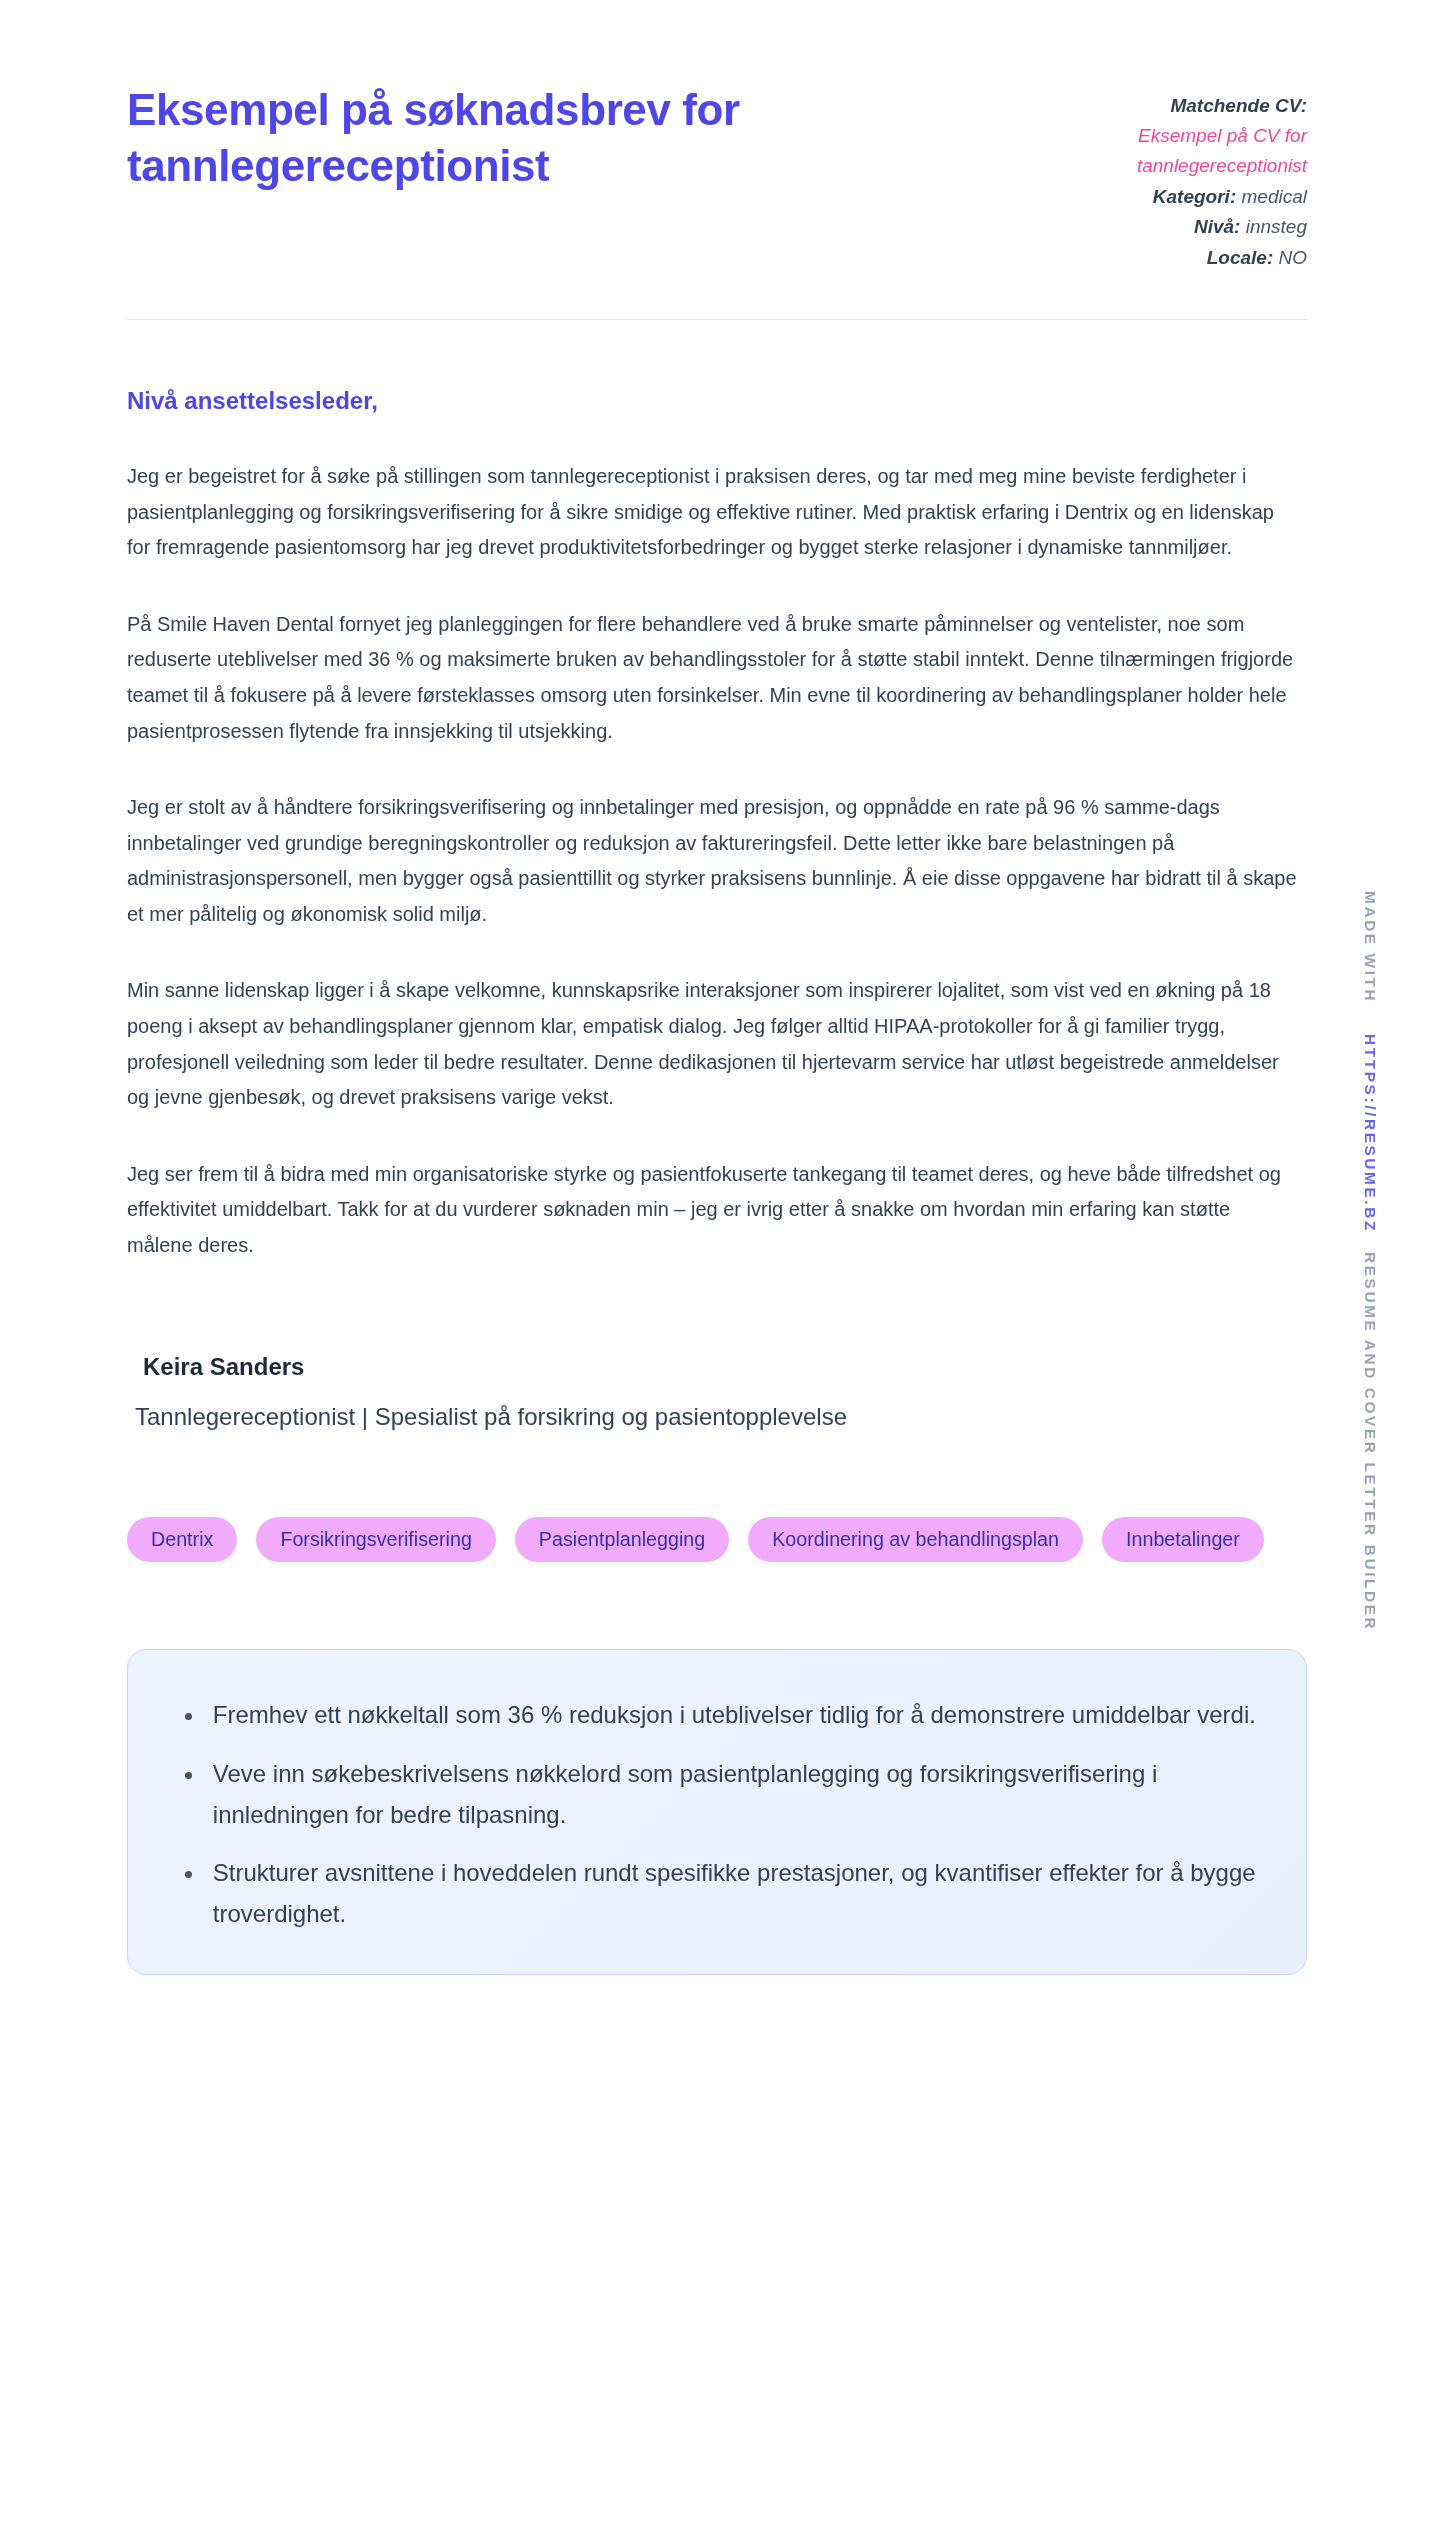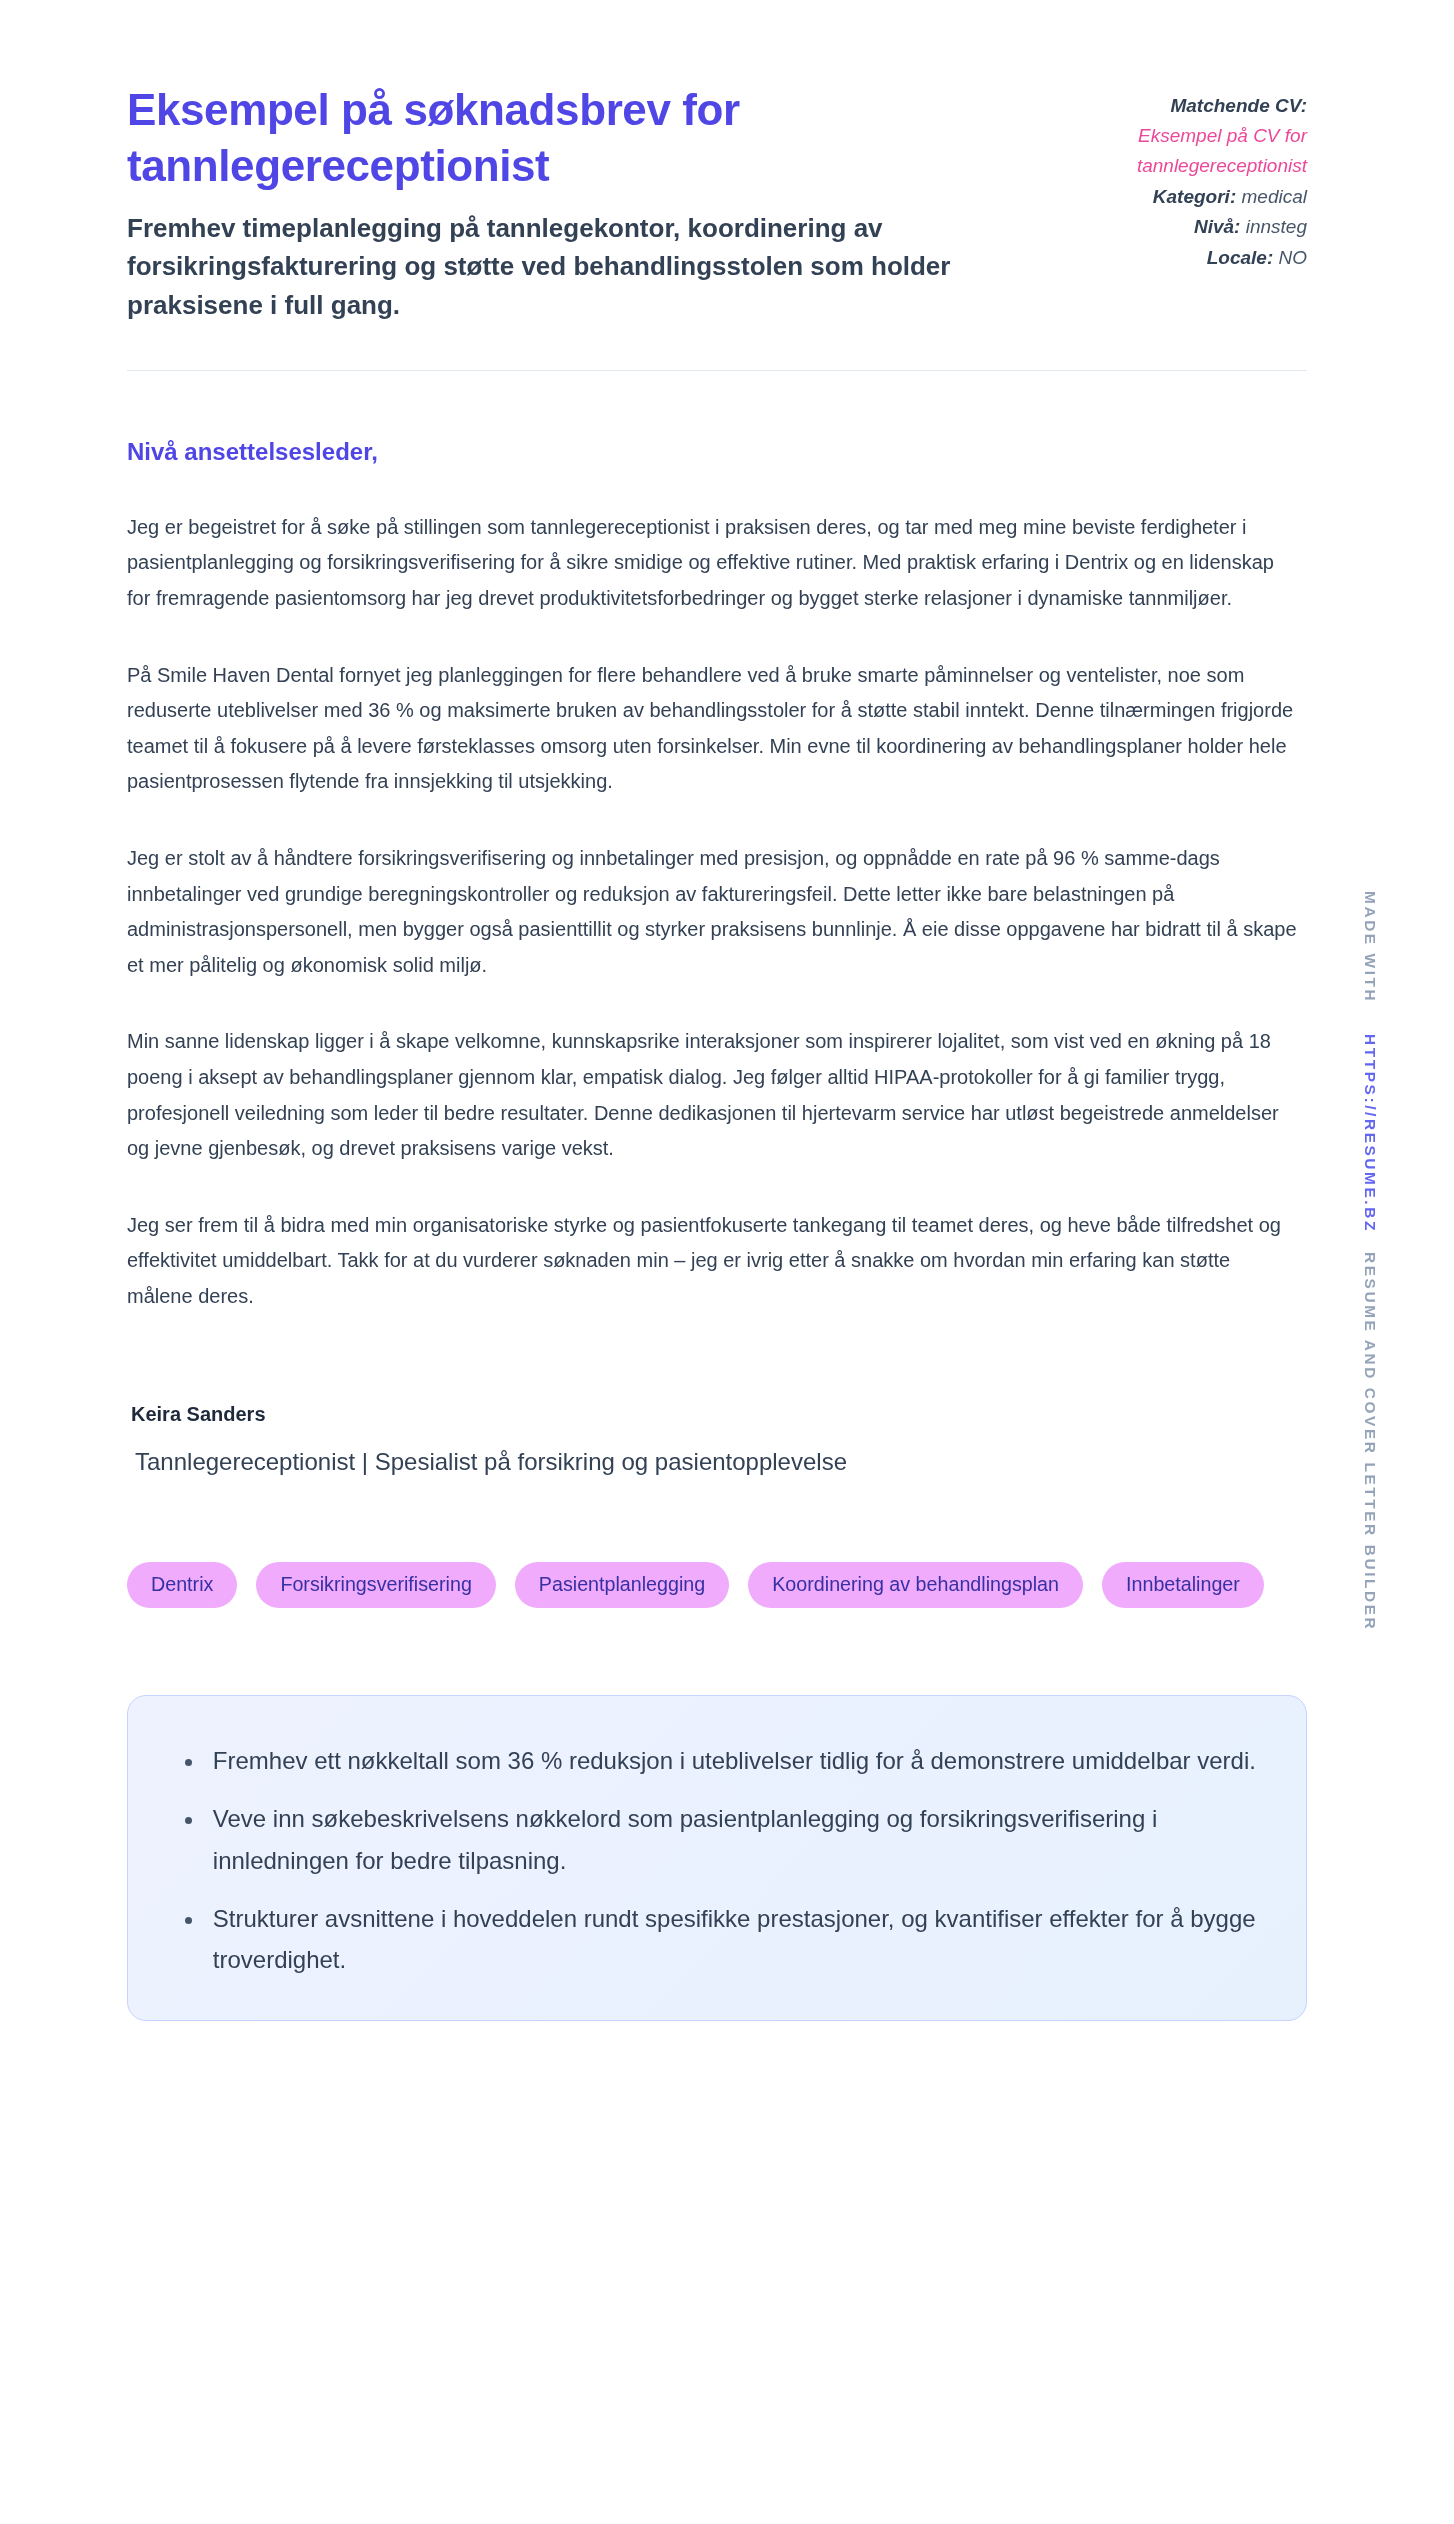--- a/index.html
+++ b/index.html
@@ -77,22 +77,22 @@
   }
   .letter p.para {
     margin: 0 0 41px 0;
     font-size: 20px;
     line-height: 1.78;
     color: #334155;
     max-width: 1173px;
   }
   .signature { margin-top: 89px; }
   .signature-name {
-    margin: 0 0 22px 4px;
-    font-size: 20px;
+    margin: 0 0 22px 16px;
+    font-size: 24px;
     font-weight: 700;
     color: #1e293b;
   }
   .signature-title {
     margin: 8px;
     font-size: 24px;
     font-weight: 400;
     color: #334155;
   }
 
@@ -170,21 +170,20 @@
 </style>
 </head>
 <body>
 
 <div class="page">
   <div class="container">
 
     <div class="header">
       <div class="header-left">
         <h1 class="page-title">Eksempel på søknadsbrev for tannlegereceptionist</h1>
-        <p class="page-subtitle">Fremhev timeplanlegging på tannlegekontor, koordinering av forsikringsfakturering og støtte ved behandlingsstolen som holder praksisene i full gang.</p>
       </div>
       <div class="meta">
         <p class="meta-row">
           <span class="label">Matchende CV:</span><br>
           <a href="#" class="meta-link">Eksempel på CV for tannlegereceptionist</a>
         </p>
         <p class="meta-row">
           <span class="label">Kategori:</span>
           <span>medical</span>
         </p>

